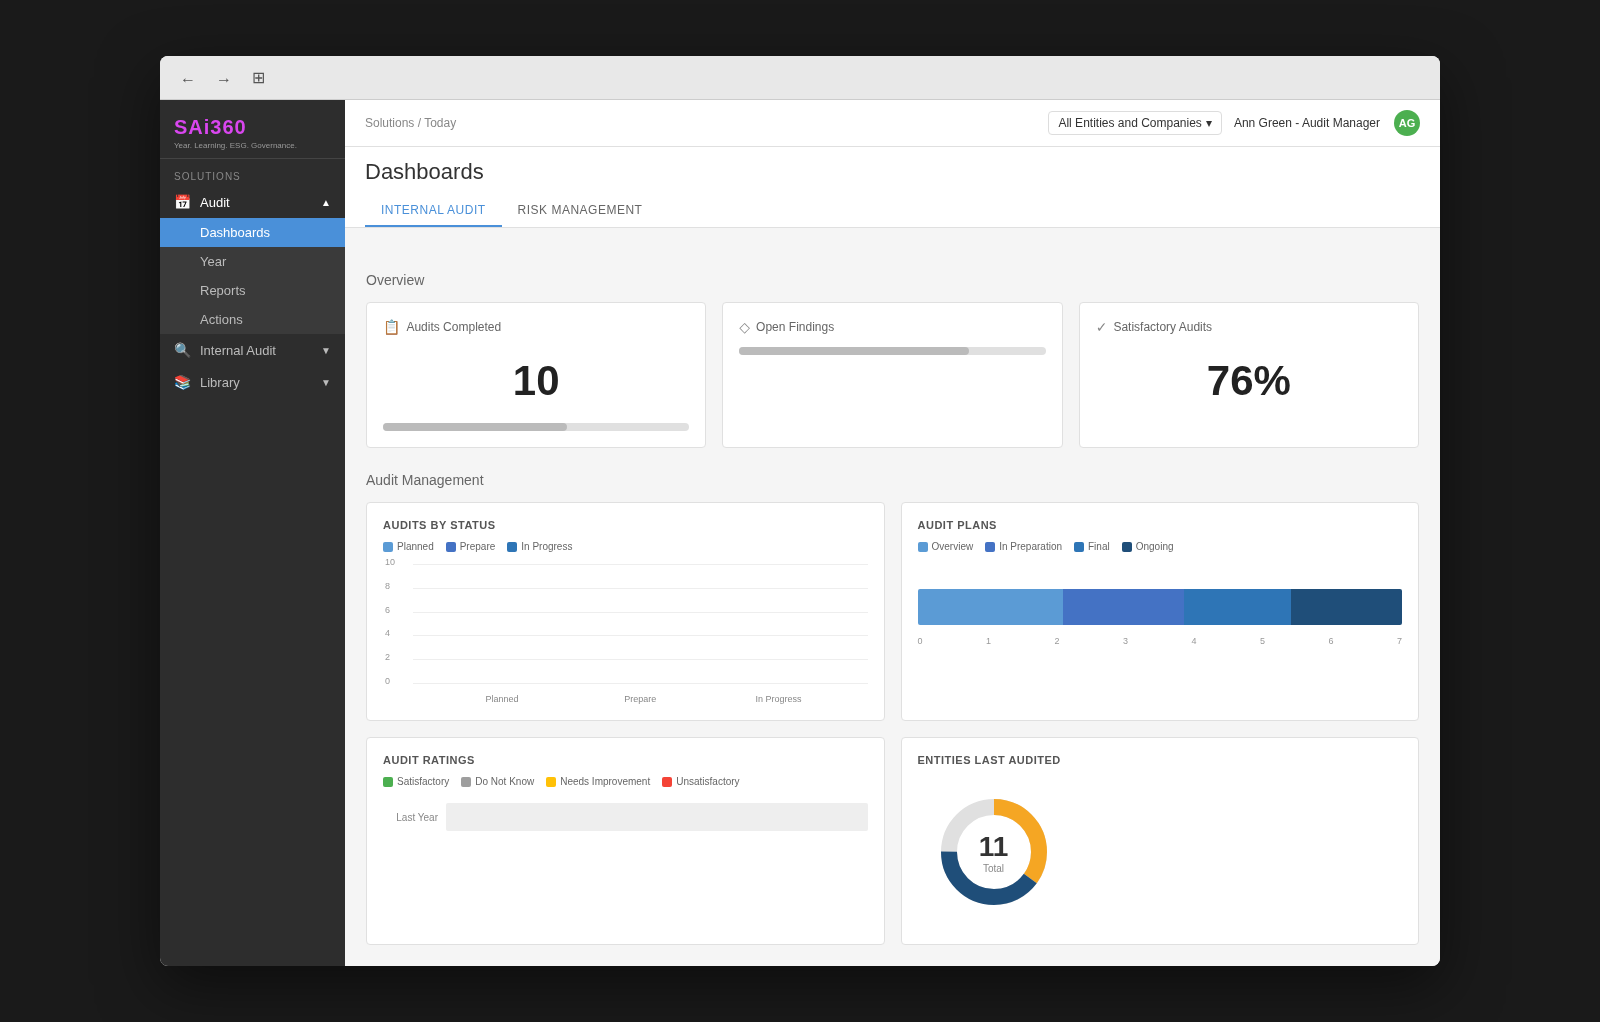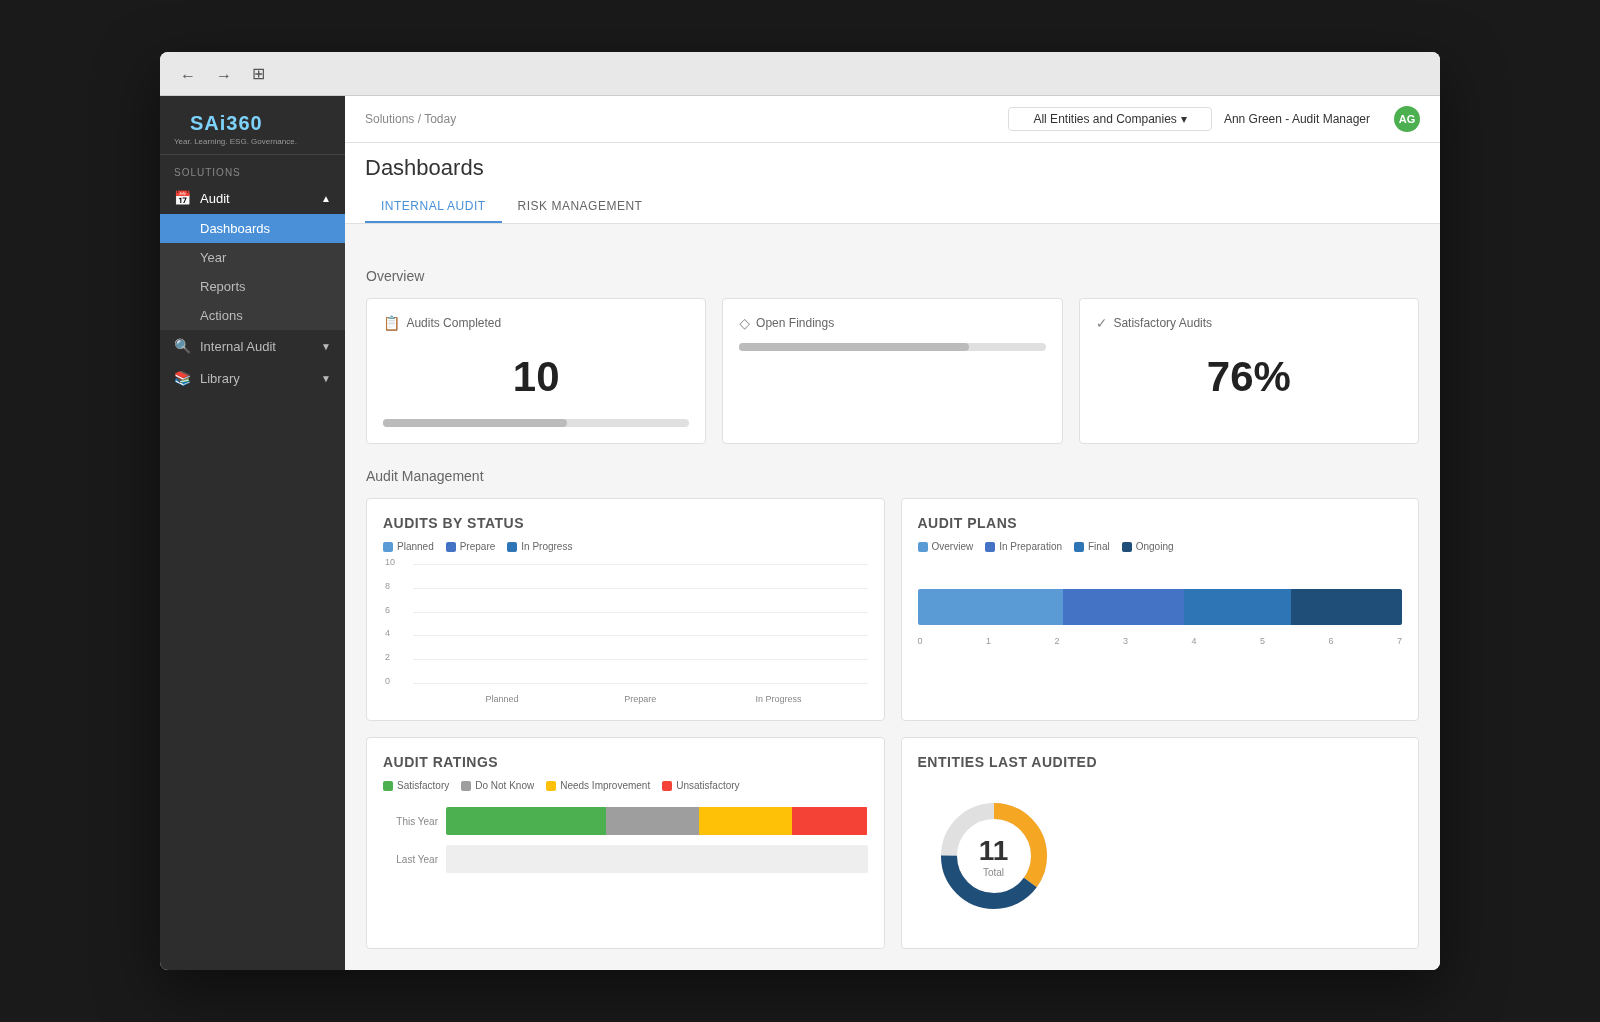--- a/index.html
+++ b/index.html
@@ -52,23 +52,22 @@
       display: flex;
       flex-direction: column;
     }
     .sidebar-logo {
       padding: 16px 14px 8px;
       border-bottom: 1px solid #444;
     }
     .sidebar-logo .logo-text {
       font-size: 20px;
       font-weight: 700;
-      color: #7dd3fc;
+      color: #d946ef;
       letter-spacing: 1px;
-      margin-left: 16px;
     }
     .sidebar-logo .logo-sub {
       font-size: 8px;
       color: #999;
       margin-top: 2px;
     }
     .sidebar-section-label {
       font-size: 10px;
       color: #888;
       padding: 12px 14px 4px;
@@ -124,33 +123,33 @@
       color: #888;
     }
     .top-right {
       display: flex;
       align-items: center;
       gap: 12px;
     }
     .entity-selector {
       font-size: 12px;
       border: 1px solid #ddd;
-      padding: 4px 24px;
+      padding: 4px 9px;
       border-radius: 4px;
       background: #fff;
       color: #333;
       cursor: pointer;
       display: flex;
       align-items: center;
       gap: 4px;
     }
     .user-badge {
       display: flex;
       align-items: center;
-      gap: 24px;
+      gap: 14px;
       font-size: 12px;
       color: #333;
     }
     .user-avatar {
       width: 26px;
       height: 26px;
       border-radius: 50%;
       background: #4CAF50;
       display: flex;
       align-items: center;
@@ -249,21 +248,21 @@
       gap: 16px;
       margin-bottom: 16px;
     }
     .chart-card {
       background: #fff;
       border: 1px solid #e0e0e0;
       border-radius: 4px;
       padding: 16px;
     }
     .chart-title {
-      font-size: 14px;
+      font-size: 11px;
       font-weight: 600;
       color: #555;
       text-transform: uppercase;
       letter-spacing: 0.5px;
       margin-bottom: 10px;
     }
     .chart-legend {
       display: flex;
       gap: 12px;
       margin-bottom: 12px;
@@ -669,29 +668,20 @@
                 <div class="legend-dot" style="background:#FFC107"></div>
                 <span>Needs Improvement</span>
               </div>
               <div class="legend-item">
                 <div class="legend-dot" style="background:#f44336"></div>
                 <span>Unsatisfactory</span>
               </div>
             </div>
             <div class="ratings-chart" style="margin-top:16px;">
 
-              <div class="ratings-row">
-                <div class="ratings-label">This Year</div>
-                <div class="ratings-bars">
-                  <div class="rating-seg" style="width:38%;background:#4CAF50"></div>
-                  <div class="rating-seg" style="width:22%;background:#9e9e9e"></div>
-                  <div class="rating-seg" style="width:22%;background:#FFC107"></div>
-                  <div class="rating-seg" style="width:18%;background:#f44336"></div>
-                </div>
-              </div>
 
               <div class="ratings-row">
                 <div class="ratings-label">Last Year</div>
                 <div class="ratings-bars" style="background:#eee;">
                 </div>
               </div>
             </div>
           </div>
 
           <div class="chart-card">

